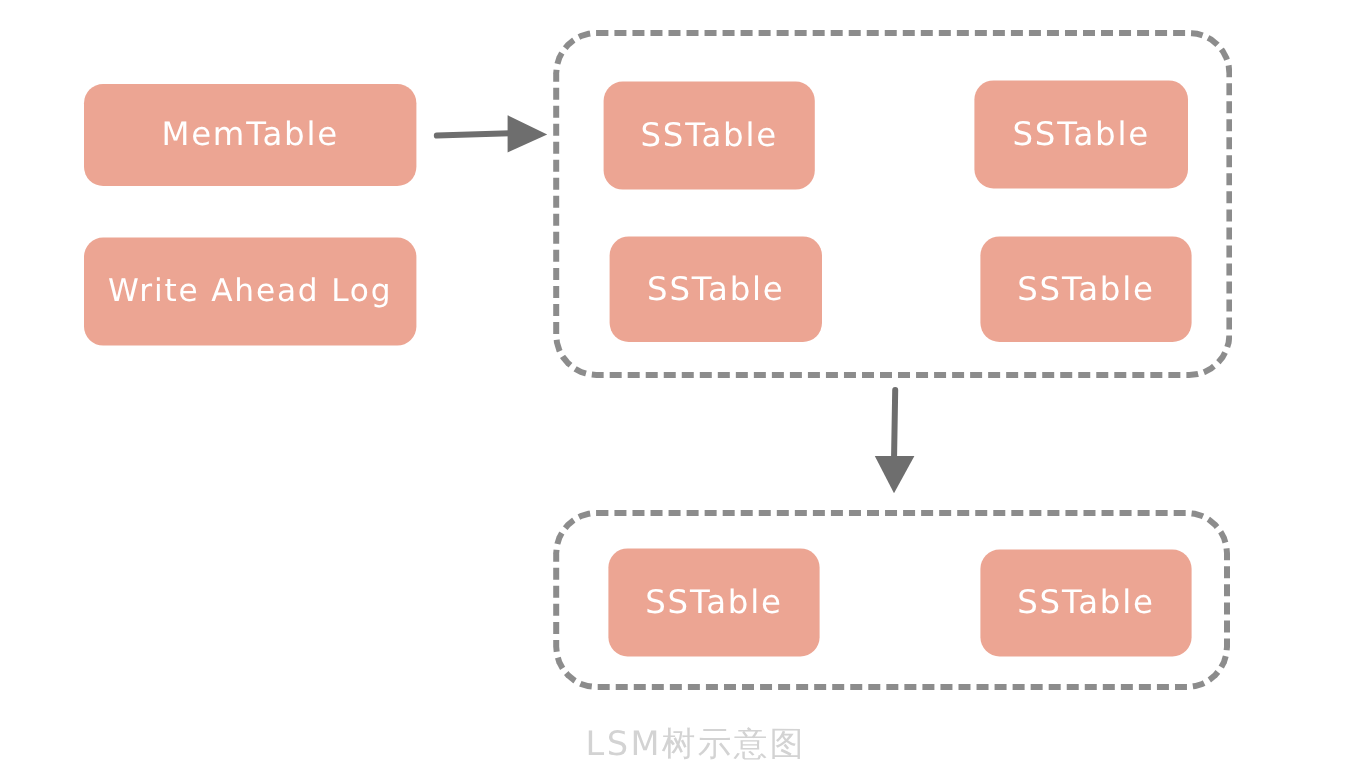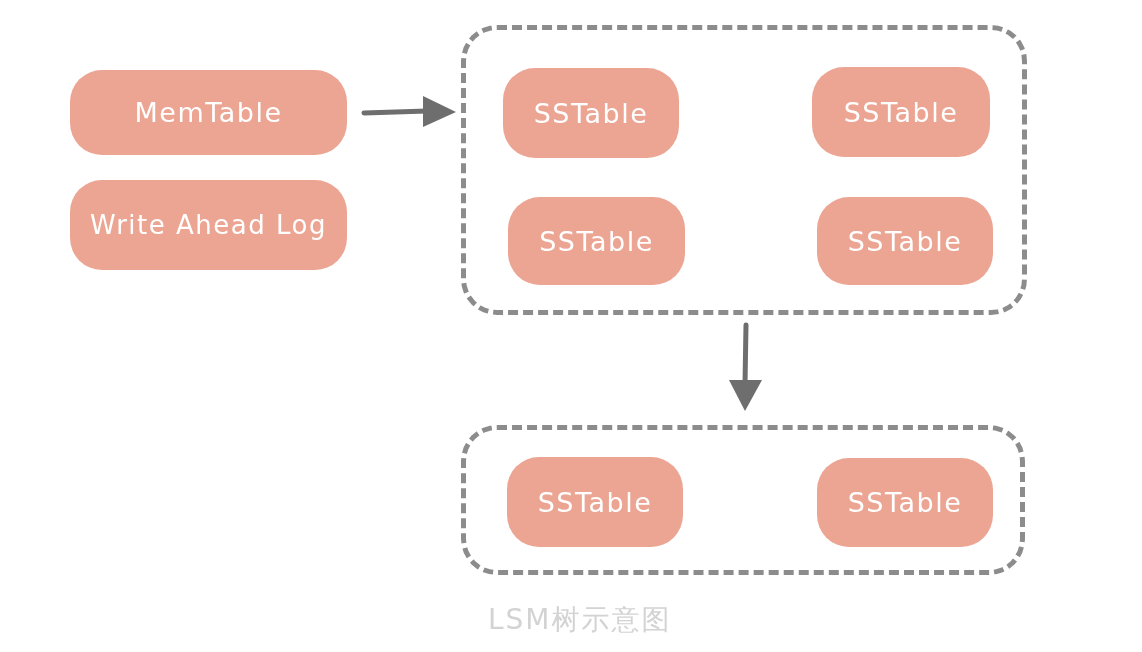--- a/index.html
+++ b/index.html
@@ -11,31 +11,31 @@
   .canvas {
     position: relative;
     width: 1142px;
     height: 652px;
     background: #ffffff;
     overflow: hidden;
   }
   .node {
     position: absolute;
     background: #eca593;
-    border-radius: 32px;
+    border-radius: 16px;
     color: #ffffff;
     display: flex;
     align-items: center;
     justify-content: center;
     font-size: 27px;
     letter-spacing: 1.5px;
     font-family: "DejaVu Sans", cursive, sans-serif;
   }
   .node.memtable   { left: 70px;  top: 70px;  width: 277px; height: 85px; }
-  .node.wal        { left: 70px;  top: 180px; width: 277px; height: 90px; font-size: 26px; }
+  .node.wal        { left: 70px;  top: 198px; width: 277px; height: 90px; font-size: 26px; }
   .node.l0-a       { left: 503px; top: 68px;  width: 176px; height: 90px; }
   .node.l0-b       { left: 812px; top: 67px;  width: 178px; height: 90px; }
   .node.l0-c       { left: 508px; top: 197px; width: 177px; height: 88px; }
   .node.l0-d       { left: 817px; top: 197px; width: 176px; height: 88px; }
   .node.l1-a       { left: 507px; top: 457px; width: 176px; height: 90px; }
   .node.l1-b       { left: 817px; top: 458px; width: 176px; height: 89px; }
   .dashed-container {
     position: absolute;
     border: 5px dashed #8c8c8c;
     border-radius: 36px;

